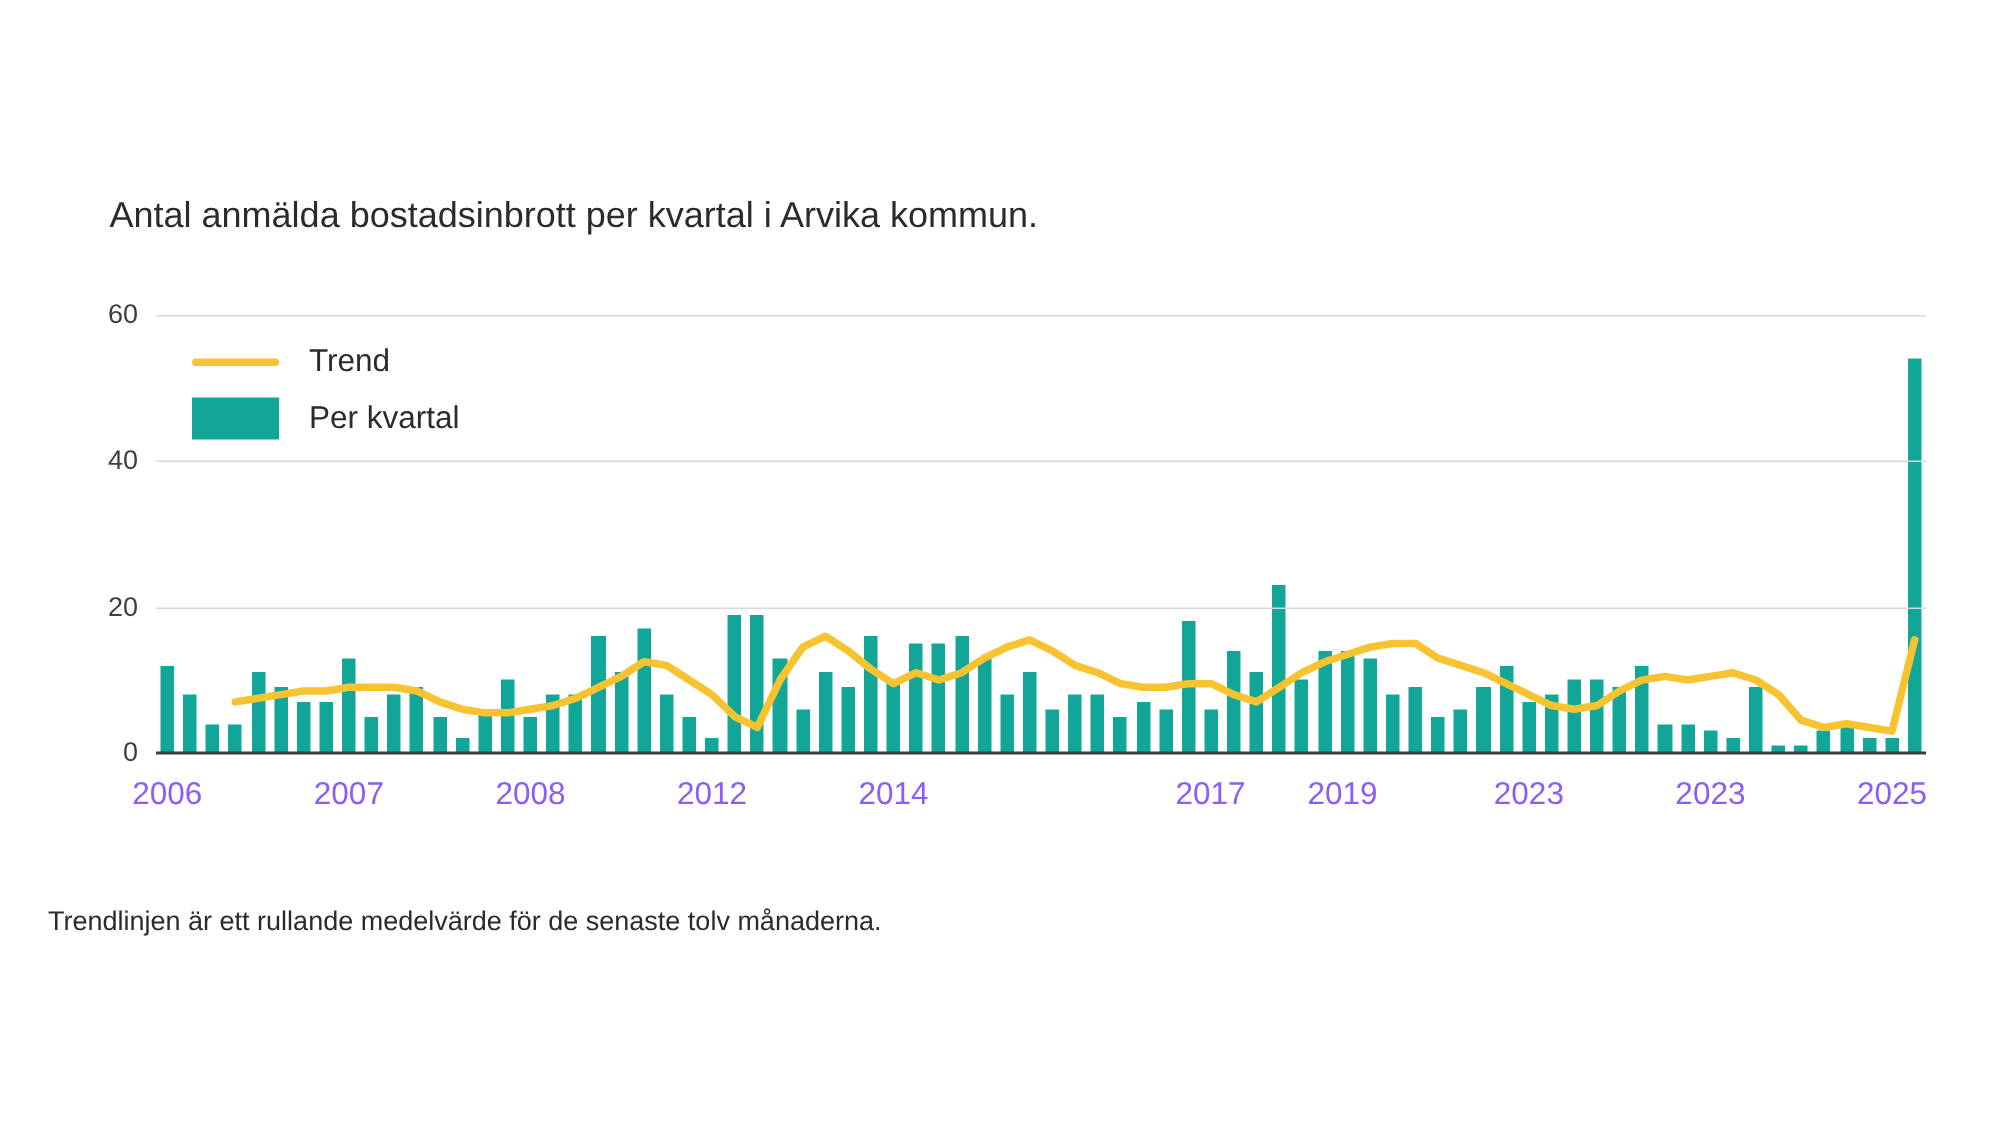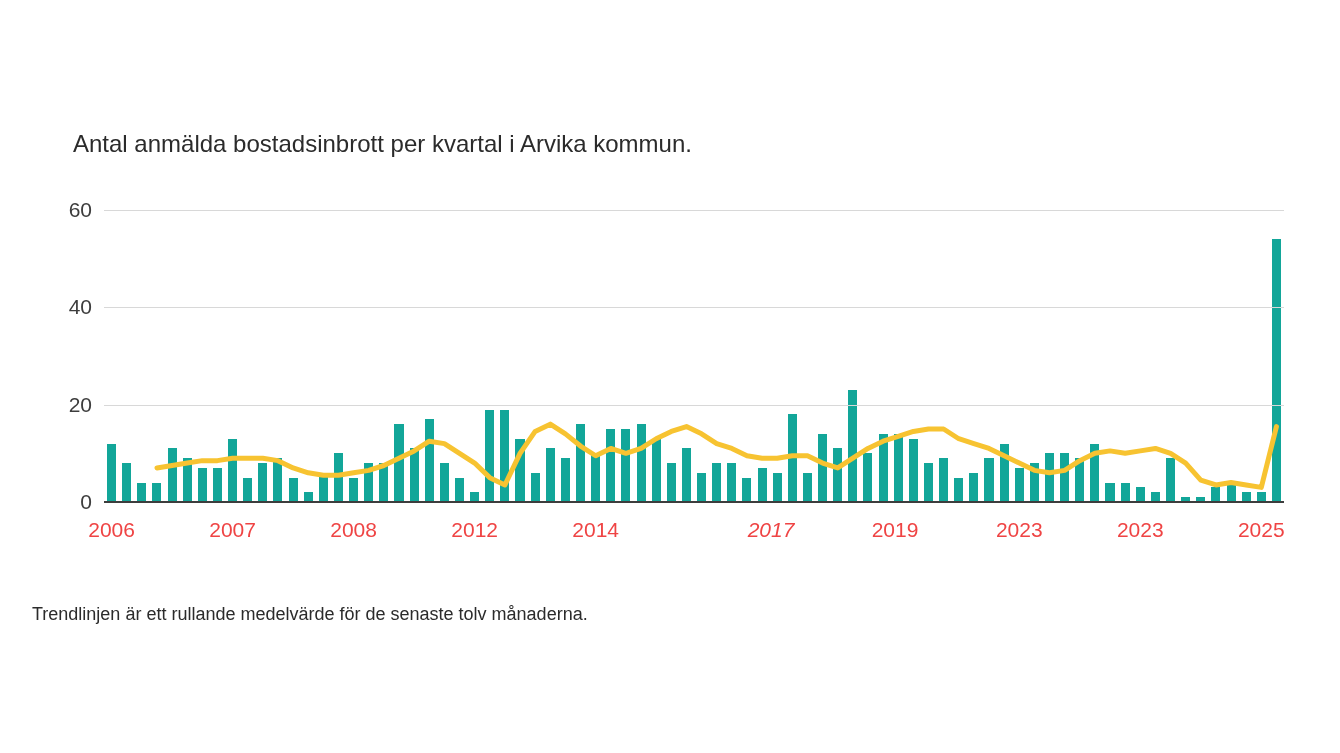--- a/index.html
+++ b/index.html
@@ -72,28 +72,28 @@
     left: 0;
     width: 100%;
     height: 2px;
     background: #3d3d3d;
   }
   .ytick {
     position: absolute;
     right: 1248px;
     width: 60px;
     text-align: right;
-    font-size: 21px;
+    font-size: 18px;
     color: #3d3d3d;
     transform: translateY(-50%);
   }
   .xtick {
     position: absolute;
     font-size: 21px;
-    color: #ef4444;
+    color: #8b5cf6;
     transform: translateX(-50%);
     top: 333px;
   }
   .bars {
     position: absolute;
     left: 0;
     top: 0;
     width: 100%;
     height: 100%;
   }
@@ -270,25 +270,35 @@
         <div class="ytick" style="top: 219.667px;">20</div>
         <div class="ytick" style="top: 122.333px;">40</div>
         <div class="ytick" style="top: 25px;">60</div>
       </div>
     <div id="xticks">
         <div class="xtick" style="left: 111.564px;">2006</div>
         <div class="xtick" style="left: 232.59px;">2007</div>
         <div class="xtick" style="left: 353.615px;">2008</div>
         <div class="xtick" style="left: 474.641px;">2012</div>
         <div class="xtick" style="left: 595.667px;">2014</div>
-        <div class="xtick" style="left: 771px; font-style: italic;">2017</div>
+        <div class="xtick" style="left: 807px;">2017</div>
         <div class="xtick" style="left: 895px;">2019</div>
         <div class="xtick" style="left: 1019.26px;">2023</div>
         <div class="xtick" style="left: 1140.28px;">2023</div>
         <div class="xtick" style="left: 1261.31px;">2025</div>
       </div>
   </div>
 
+  <div class="legend">
+    <div class="legend-row">
+      <span class="legend-swatch-line"></span>
+      <span>Trend</span>
+    </div>
+    <div class="legend-row">
+      <span class="legend-swatch-bar"></span>
+      <span>Per kvartal</span>
+    </div>
+  </div>
 
   <div class="footnote">Trendlinjen är ett rullande medelvärde för de senaste tolv månaderna.</div>
 
 
 </div>
 
 </body></html>

